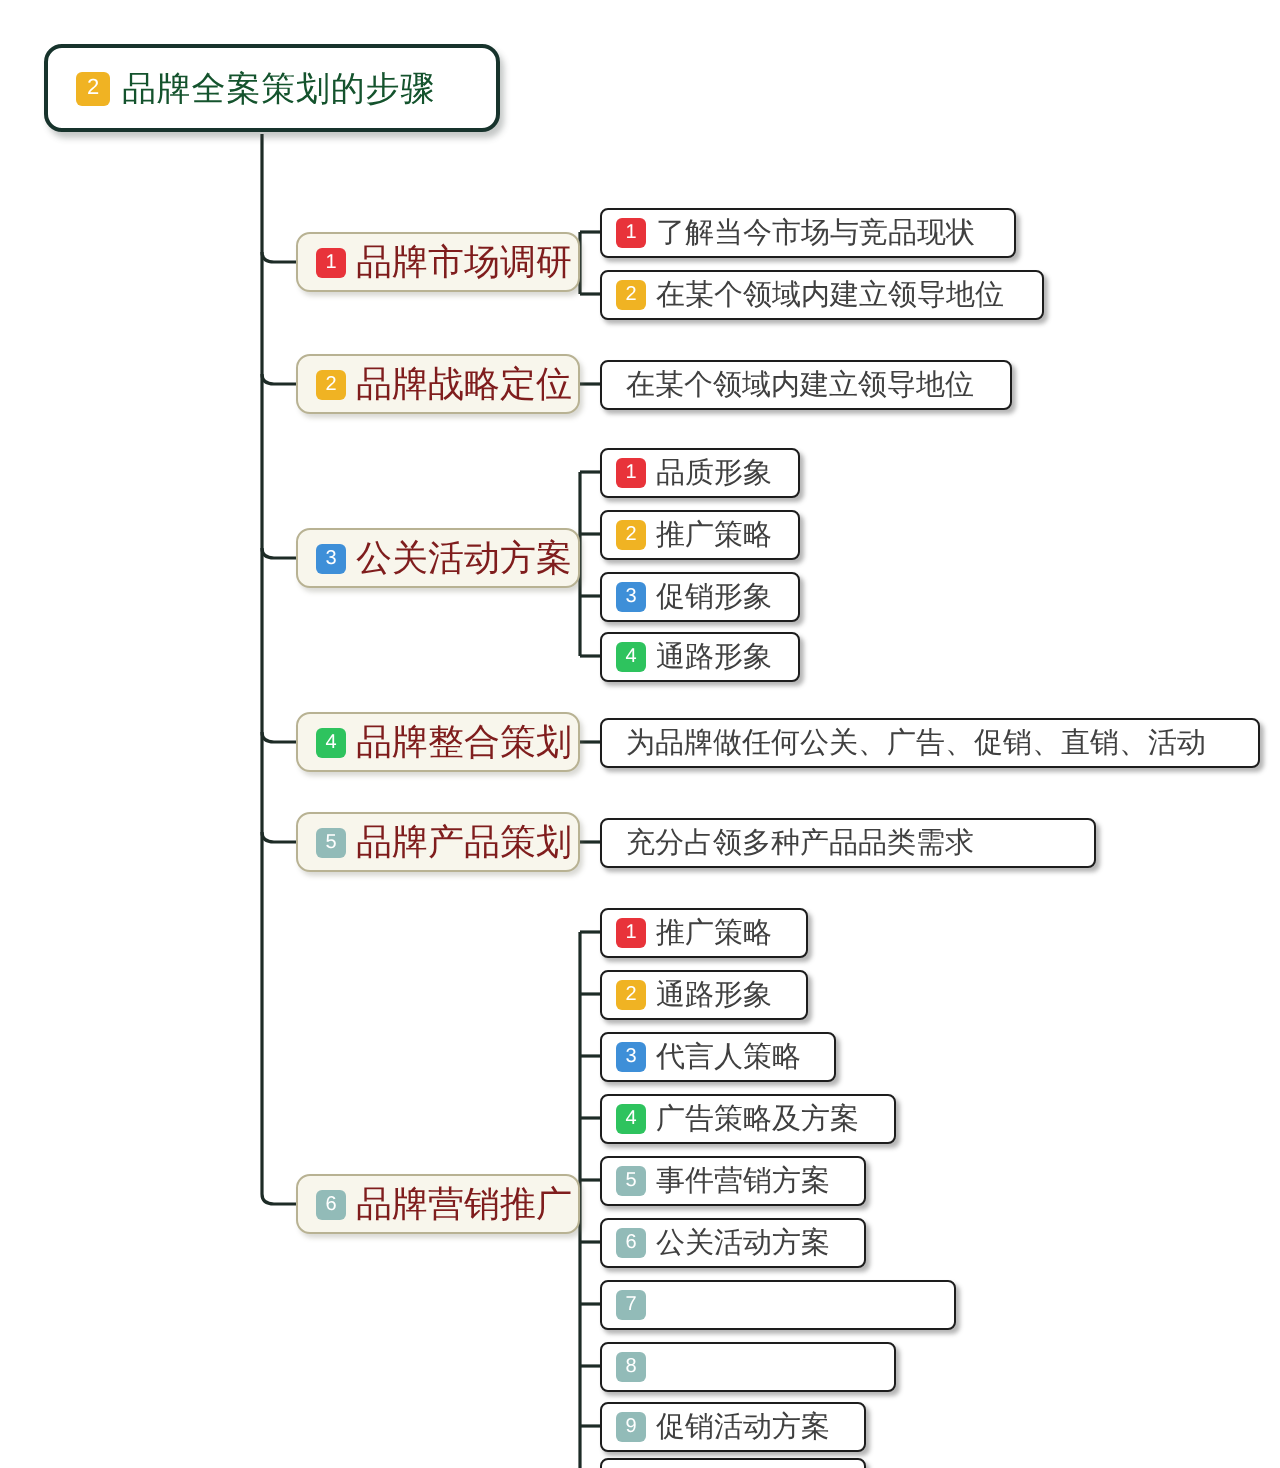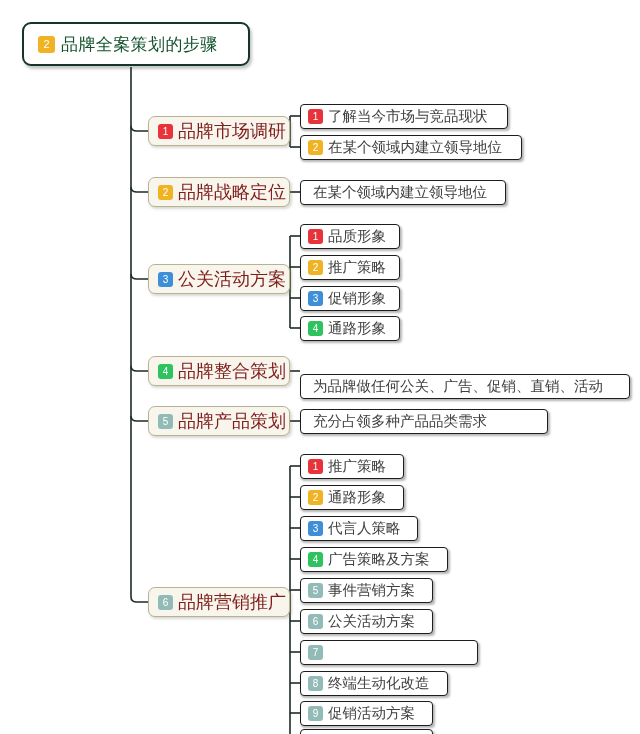--- a/index.html
+++ b/index.html
@@ -213,21 +213,21 @@
   <div class="l3-node" style="left:300px; top:316px; width:100px;">
     <span class="badge badge-green">4</span>
     <span class="label">通路形象</span>
   </div>
 
   <div class="l2-node" style="left:148px; top:356px; width:142px;">
     <span class="badge badge-green">4</span>
     <span class="label">品牌整合策划</span>
   </div>
 
-  <div class="l3-node no-badge" style="left:300px; top:374px; width:330px;">
+  <div class="l3-node no-badge" style="left:300px; top:359px; width:330px;">
     <span class="label">为品牌做任何公关、广告、促销、直销、活动</span>
   </div>
 
   <div class="l2-node" style="left:148px; top:406px; width:142px;">
     <span class="badge badge-teal">5</span>
     <span class="label">品牌产品策划</span>
   </div>
 
   <div class="l3-node no-badge" style="left:300px; top:409px; width:248px;">
     <span class="label">充分占领多种产品品类需求</span>
@@ -260,21 +260,20 @@
   </div>
   <div class="l3-node" style="left:300px; top:609px; width:133px;">
     <span class="badge badge-teal">6</span>
     <span class="label">公关活动方案</span>
   </div>
   <div class="l3-node" style="left:300px; top:640px; width:178px;">
     <span class="badge badge-teal">7</span>
   </div>
   <div class="l3-node" style="left:300px; top:671px; width:148px;">
     <span class="badge badge-teal">8</span>
-    <span class="label">终端生动化改造</span>
   </div>
   <div class="l3-node" style="left:300px; top:701px; width:133px;">
     <span class="badge badge-teal">9</span>
     <span class="label">促销活动方案</span>
   </div>
 
   <div class="l3-node" style="left:300px; top:729px; width:133px;">
     <span class="label"></span>
   </div>
 

